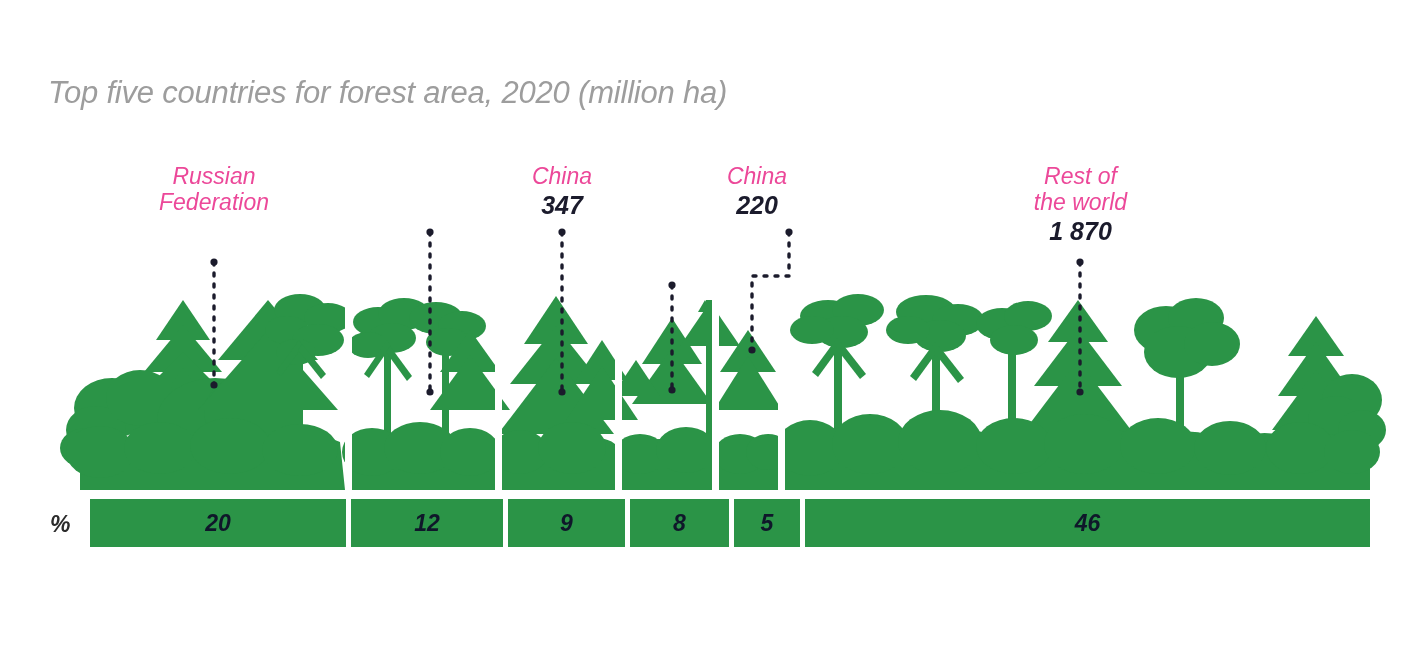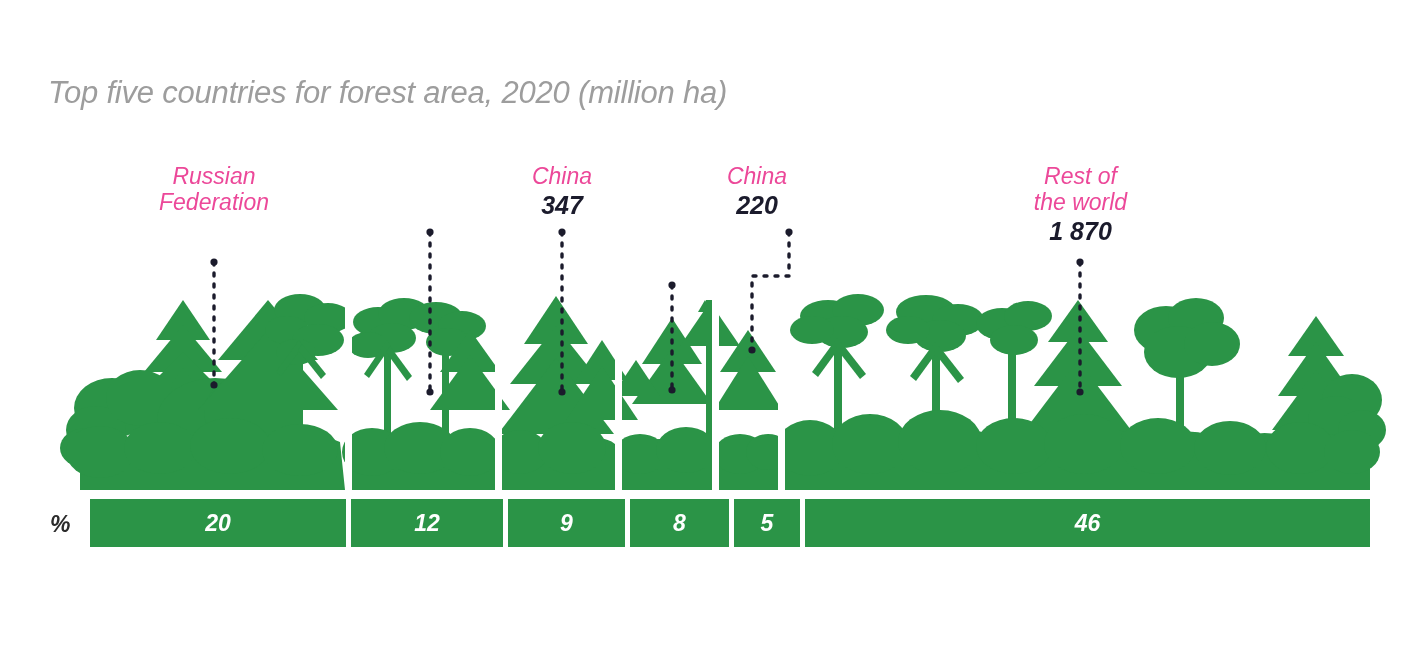--- a/index.html
+++ b/index.html
@@ -71,21 +71,21 @@
     height: 48px;
     width: 1280px;
     display: flex;
   }
   .bar-seg {
     background: #2b9447;
     height: 48px;
     display: flex;
     align-items: center;
     justify-content: center;
-    color: #ffffff;
+    color: #0f172a;
     font-size: 23px;
     font-weight: bold;
     box-sizing: border-box;
     margin-right: 5px;
   }
   .bar-seg:last-child { margin-right: 0; }
 </style>
 </head>
 <body>
 

